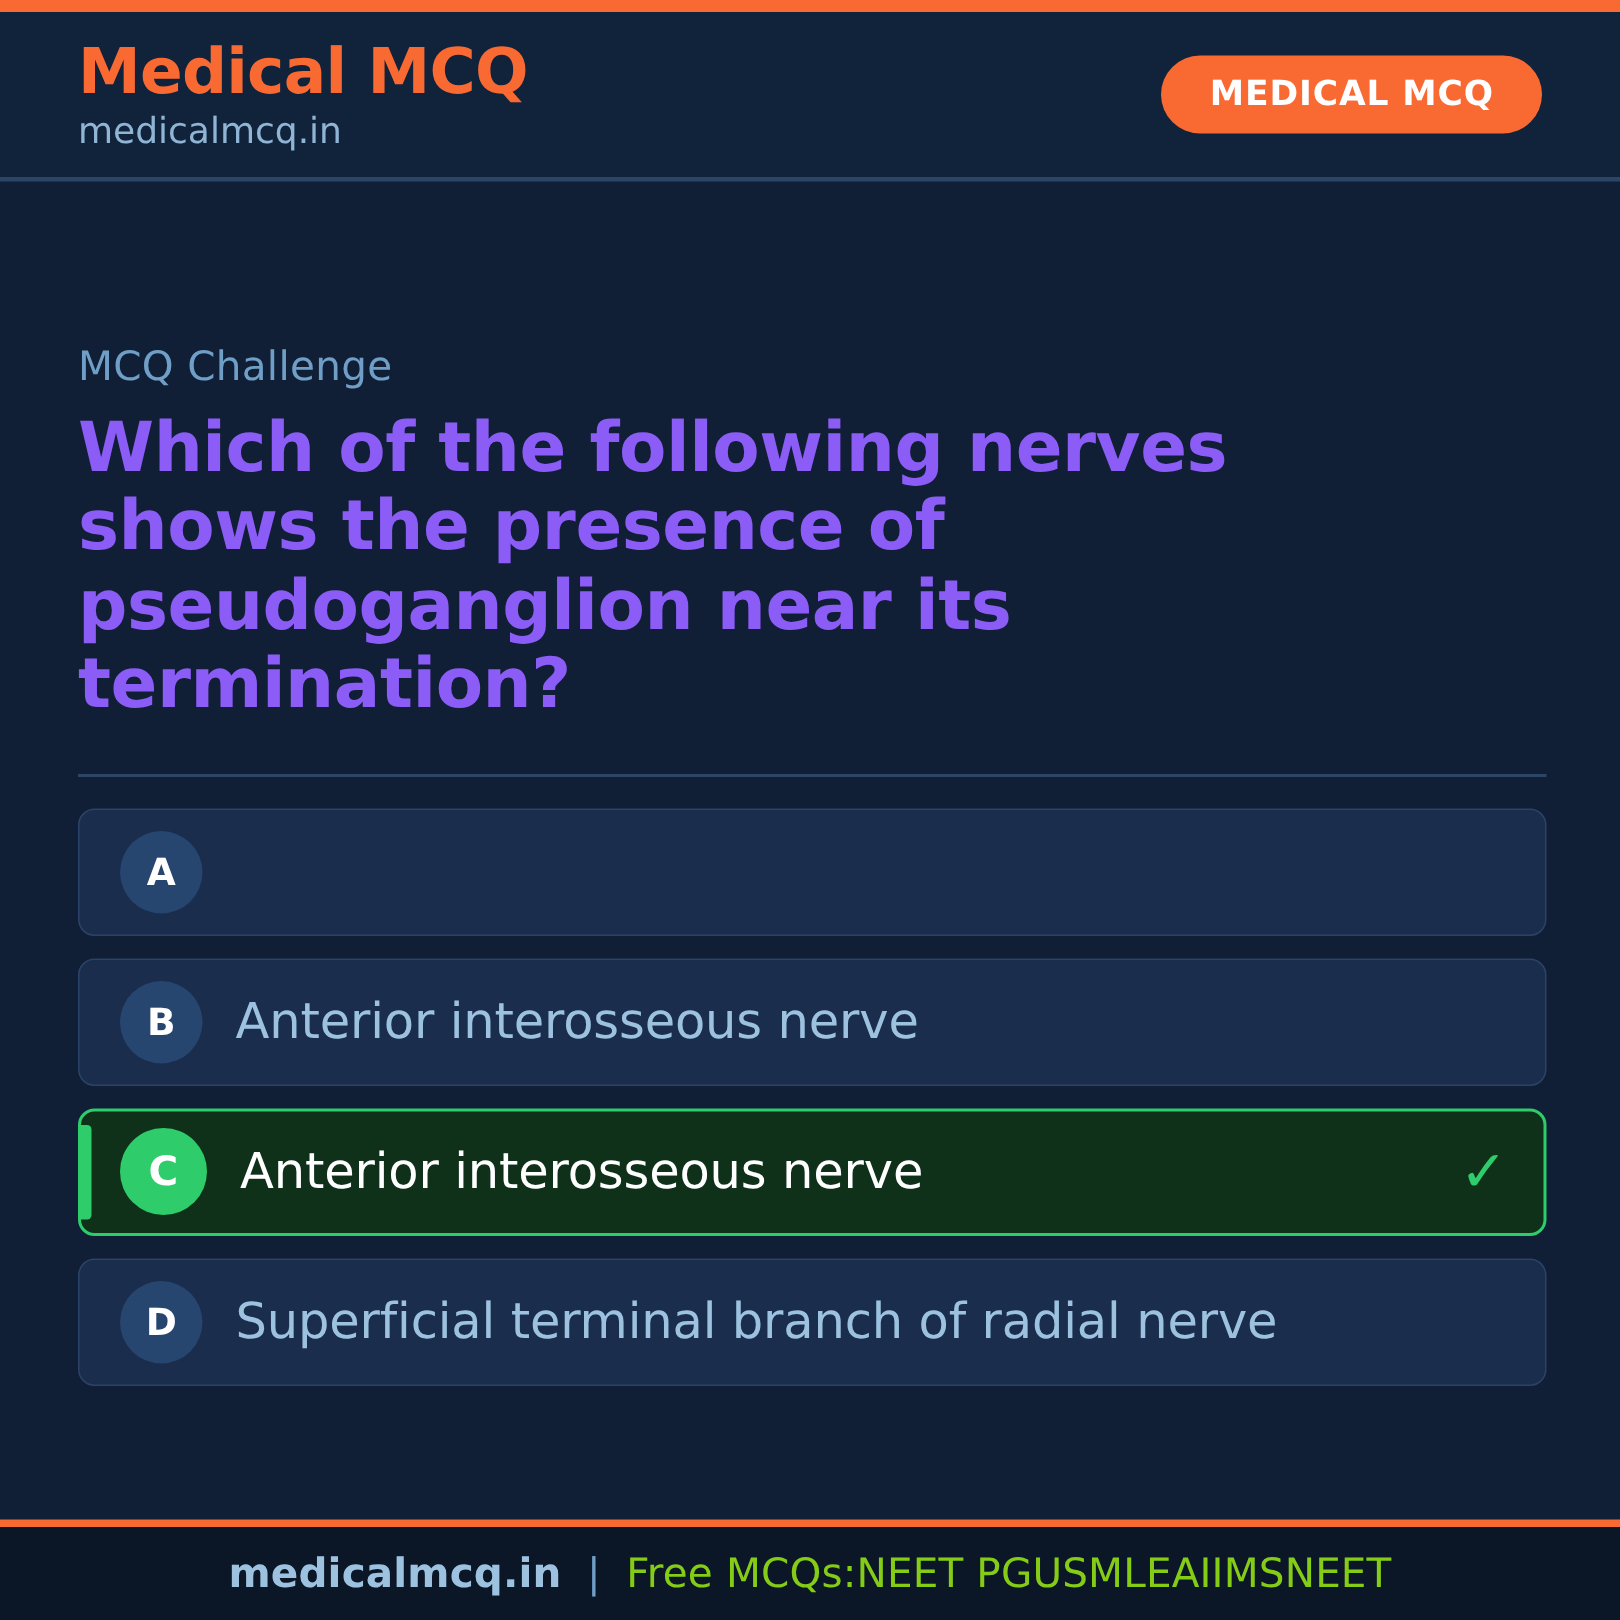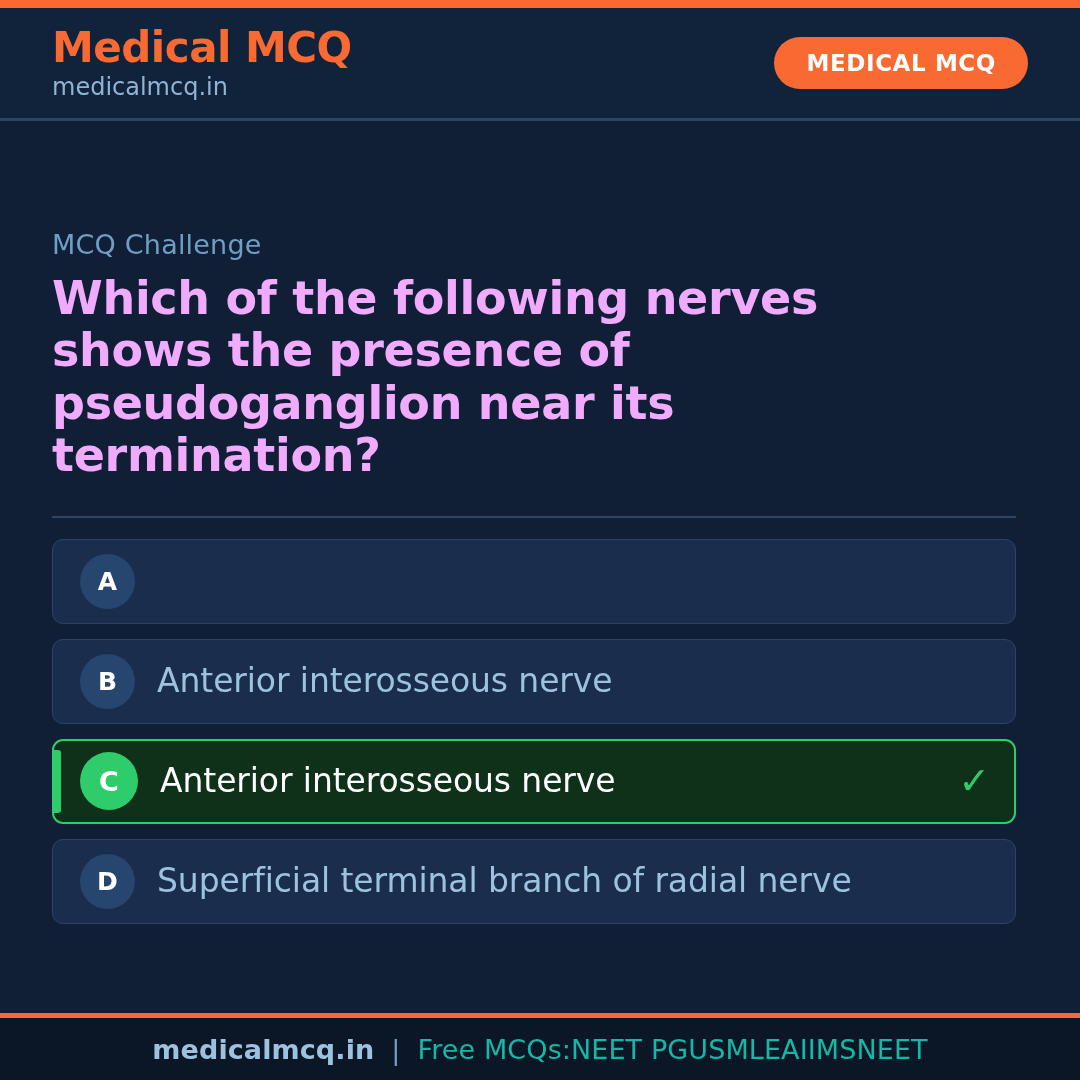--- a/index.html
+++ b/index.html
@@ -69,36 +69,36 @@
     font-weight: bold;
     letter-spacing: 0.6px;
     padding: 13px 32px;
     border-radius: 30px;
     white-space: nowrap;
   }
 
   
   .main {
     flex: 1 1 auto;
-    padding: 108px 64px 0 52px;
+    padding: 108px 49px 0 52px;
     display: flex;
     flex-direction: column;
   }
 
   .eyebrow {
     font-size: 27px;
     color: #6f9ec7;
     letter-spacing: 0.2px;
     margin-bottom: 12px;
   }
 
   .question {
     font-size: 46px;
     font-weight: bold;
-    color: #f0abfc;
+    color: #8b5cf6;
     line-height: 1.14;
     letter-spacing: -0.3px;
     max-width: 900px;
   }
 
   .divider {
     height: 2px;
     background: #2e4straight;
     background: #2e4straight;
     background: #2d4straight;
@@ -201,21 +201,21 @@
     height: 62px;
     background: #0b1626;
     display: flex;
     align-items: center;
     justify-content: center;
     gap: 0;
   }
 
   .footer-text {
     font-size: 27px;
-    color: #14b8a6;
+    color: #84cc16;
     white-space: nowrap;
     letter-spacing: 0.1px;
   }
 
   .footer-site { font-weight: bold; color: #9dc2e0; }
   .footer-sep { margin: 0 17px; color: #6f9ec7; }
   .footer-exam { }
 </style>
 </head>
 <body>

